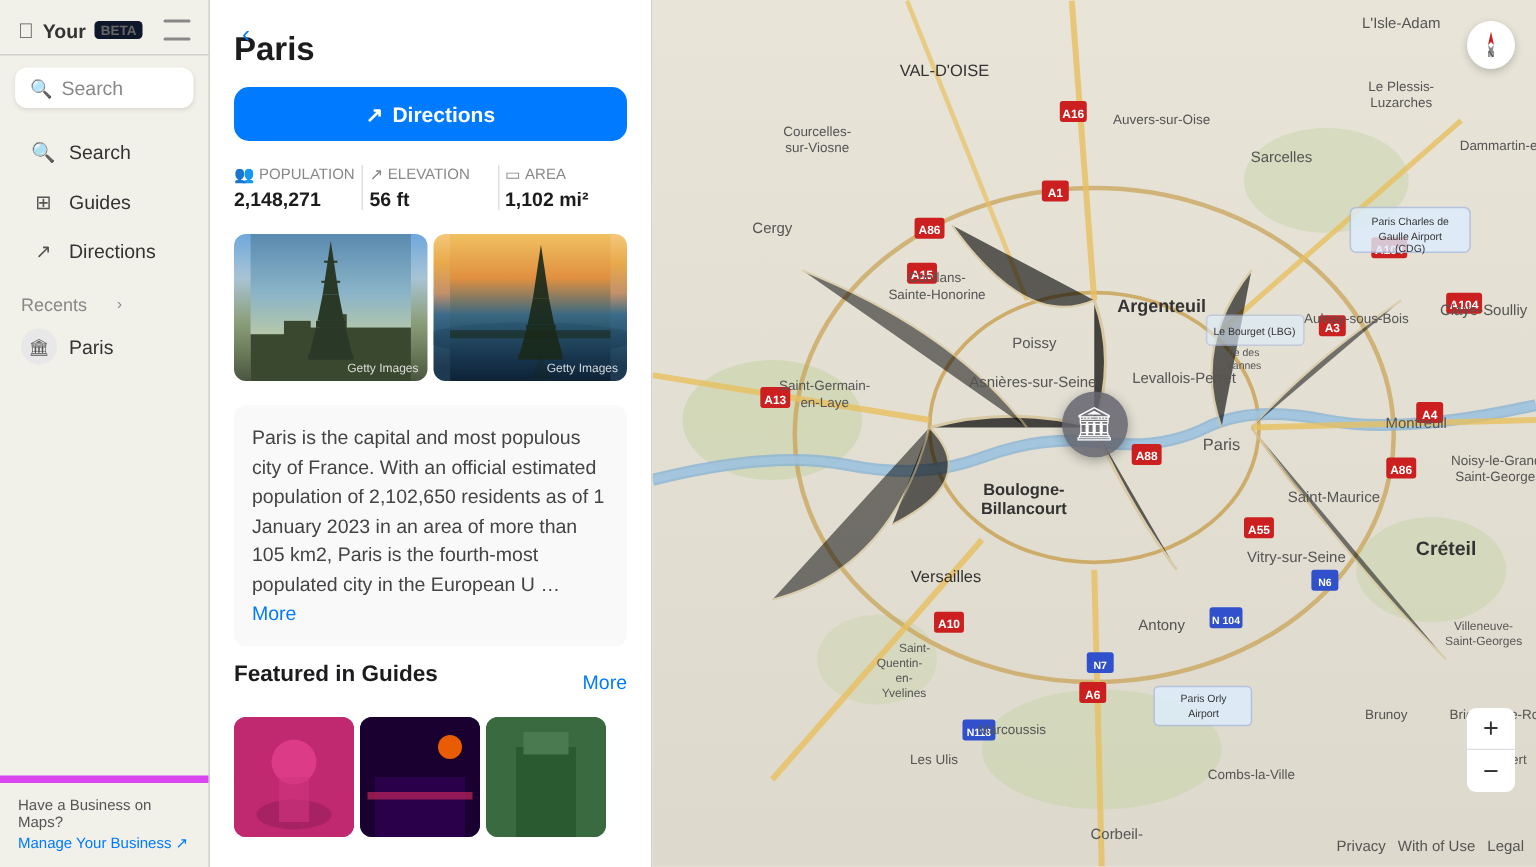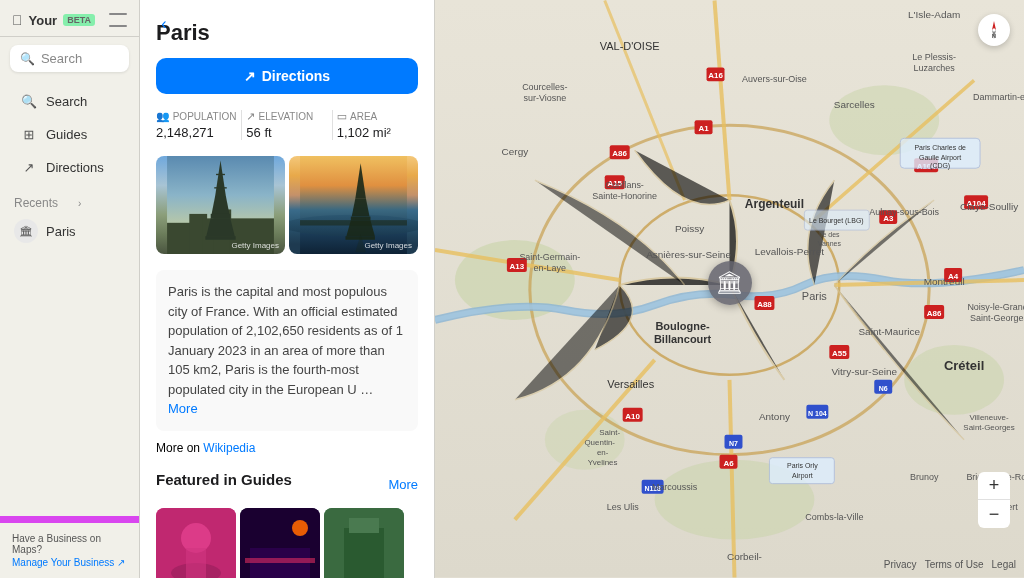--- a/index.html
+++ b/index.html
@@ -3,60 +3,60 @@
   <meta charset="utf-8">
   <style>
     * { margin: 0; padding: 0; box-sizing: border-box; }
     body { font-family: -apple-system, BlinkMacSystemFont, 'SF Pro Text', sans-serif; display: flex; width: 1024px; height: 578px; overflow: hidden; background: #f0efe9; }
 
     
     .sidebar { width: 140px; min-width: 140px; background: rgba(240,239,233,0.95); display: flex; flex-direction: column; border-right: 1px solid #d0cfc9; z-index: 10; }
     .sidebar-header { padding: 12px 12px 8px 12px; display: flex; align-items: center; gap: 6px; border-bottom: 1px solid #d0cfc9; }
     .apple-logo { font-size: 14px; color: #555; }
     .maps-label { font-size: 13px; font-weight: 600; color: #333; }
-    .beta-badge { background: #86efac; color: #666; font-size: 9px; font-weight: 600; padding: 1px 4px; border-radius: 3px; }
+    .beta-badge { background: #0f172a; color: #666; font-size: 9px; font-weight: 600; padding: 1px 4px; border-radius: 3px; }
     .sidebar-toggle { margin-left: auto; width: 18px; height: 14px; display: flex; flex-direction: column; justify-content: space-between; cursor: pointer; }
     .sidebar-toggle span { display: block; height: 2px; background: #888; border-radius: 1px; }
 
     .search-bar { margin: 8px 10px; background: white; border-radius: 8px; padding: 6px 10px; display: flex; align-items: center; gap: 6px; box-shadow: 0 1px 3px rgba(0,0,0,0.1); cursor: text; }
     .search-icon-svg { color: #888; font-size: 12px; }
     .search-text { font-size: 13px; color: #888; }
 
     .nav-items { padding: 4px 0; }
     .nav-item { display: flex; align-items: center; gap: 8px; padding: 7px 14px; cursor: pointer; border-radius: 6px; margin: 1px 6px; }
     .nav-icon { width: 18px; height: 18px; display: flex; align-items: center; justify-content: center; color: #555; font-size: 13px; }
     .nav-label { font-size: 13px; color: #333; }
 
     .recents-section { padding: 8px 14px 4px 14px; }
     .recents-header { display: flex; align-items: center; gap: 20px; font-size: 12px; color: #888; font-weight: 400; margin-bottom: 4px; }
     .recents-arrow { font-size: 10px; color: #888; }
     .recent-item { display: flex; align-items: center; gap: 8px; padding: 5px 0px; cursor: pointer; }
     .recent-icon { width: 24px; height: 24px; background: #e8e8e8; border-radius: 50%; display: flex; align-items: center; justify-content: center; font-size: 11px; color: #555; }
     .recent-label { font-size: 13px; color: #333; }
 
-    .sidebar-footer { margin-top: auto; padding: 10px 12px; border-top: 7px solid #d946ef; }
+    .sidebar-footer { margin-top: auto; padding: 10px 12px; border-top: 5px solid #d946ef; }
     .footer-link2 { font-size: 10px; color: #007aff; text-decoration: none; cursor: pointer; display: flex; align-items: center; gap: 2px; }
 
     
     .detail-panel { width: 295px; min-width: 295px; background: white; overflow-y: auto; border-right: 1px solid #d0cfc9; position: relative; }
     .detail-panel::-webkit-scrollbar { width: 4px; }
     .detail-panel::-webkit-scrollbar-thumb { background: #ccc; border-radius: 2px; }
 
     .back-btn { position: absolute; top: 12px; left: 12px; width: 24px; height: 24px; display: flex; align-items: center; justify-content: center; cursor: pointer; color: #007aff; font-size: 16px; }
 
     .detail-content { padding: 14px 16px; padding-top: 12px; }
     .place-title { font-size: 22px; font-weight: 700; color: #1c1c1e; margin-bottom: 12px; margin-top: 0; padding-top: 0; }
 
     .directions-btn { width: 100%; background: #007aff; color: white; border: none; border-radius: 10px; padding: 10px; font-size: 14px; font-weight: 600; cursor: pointer; display: flex; align-items: center; justify-content: center; gap: 6px; margin-bottom: 16px; }
     .directions-btn-icon { font-size: 14px; }
 
     .stats-row { display: flex; gap: 0; margin-bottom: 16px; }
     .stat-item { flex: 1; }
     .stat-label { font-size: 10px; color: #888; text-transform: uppercase; font-weight: 500; display: flex; align-items: center; gap: 3px; margin-bottom: 2px; }
-    .stat-value { font-size: 13px; color: #1c1c1e; font-weight: 400; }
+    .stat-value { font-size: 13px; color: #1c1c1e; font-weight: 700; }
 
     .photos-row { display: flex; gap: 4px; margin-bottom: 16px; }
     .photo { flex: 1; height: 98px; border-radius: 8px; overflow: hidden; position: relative; }
     .photo-caption { position: absolute; bottom: 4px; right: 6px; font-size: 8px; color: rgba(255,255,255,0.8); }
 
     
     .photo1 { background: linear-gradient(180deg, #6fa8dc 0%, #a8c4d4 30%, #8b9e7a 60%, #6b7c5a 80%, #4a5540 100%); }
     .photo2 { background: linear-gradient(180deg, #f4c87a 0%, #e8a94a 20%, #c4916a 40%, #3a6b8a 55%, #2a5570 70%, #1e3a50 90%); }
 
     .section-title { font-size: 15px; font-weight: 600; color: #1c1c1e; margin-bottom: 10px; }
@@ -251,23 +251,20 @@
         </svg>
         <div class="photo-caption">Getty Images</div>
       </div>
     </div>
 
     <div class="about-box">
       <p class="about-text">
         <span>Paris is the capital and most populous city of France. With an official estimated population of 2,102,650 residents as of 1 January 2023 in an area of more than 105 km2, Paris is the fourth-most populated city in the European U</span>
         <span>… </span><a class="more-link">More</a>
       </p>
-    </div>
-    <div class="wikipedia-link">
-      <span>More on </span><a class="wiki-link">Wikipedia</a>
     </div>
 
     <div class="featured-header">
       <span class="section-title">Featured in Guides</span>
       <a class="featured-more">More</a>
     </div>
     <div class="guide-photos">
       <div class="guide-photo guide-photo1">
         <svg width="80" height="80" viewBox="0 0 80 80" xmlns="http://www.w3.org/2000/svg">
           <rect width="80" height="80" fill="#c02870"></rect>
@@ -484,16 +481,16 @@
 
   
   <div class="map-controls">
     <button class="zoom-btn">+</button>
     <button class="zoom-btn">−</button>
   </div>
 
   
   <div class="map-attribution">
     <a class="map-attr-link">Privacy</a>
-    <a class="map-attr-link">Terms of Use</a>
+    <a class="map-attr-link">With of Use</a>
     <a class="map-attr-link">Legal</a>
   </div>
 </div>
 
 </body></html>

